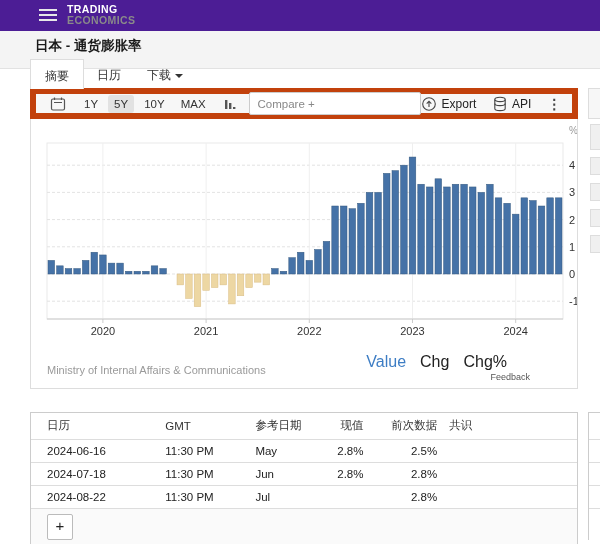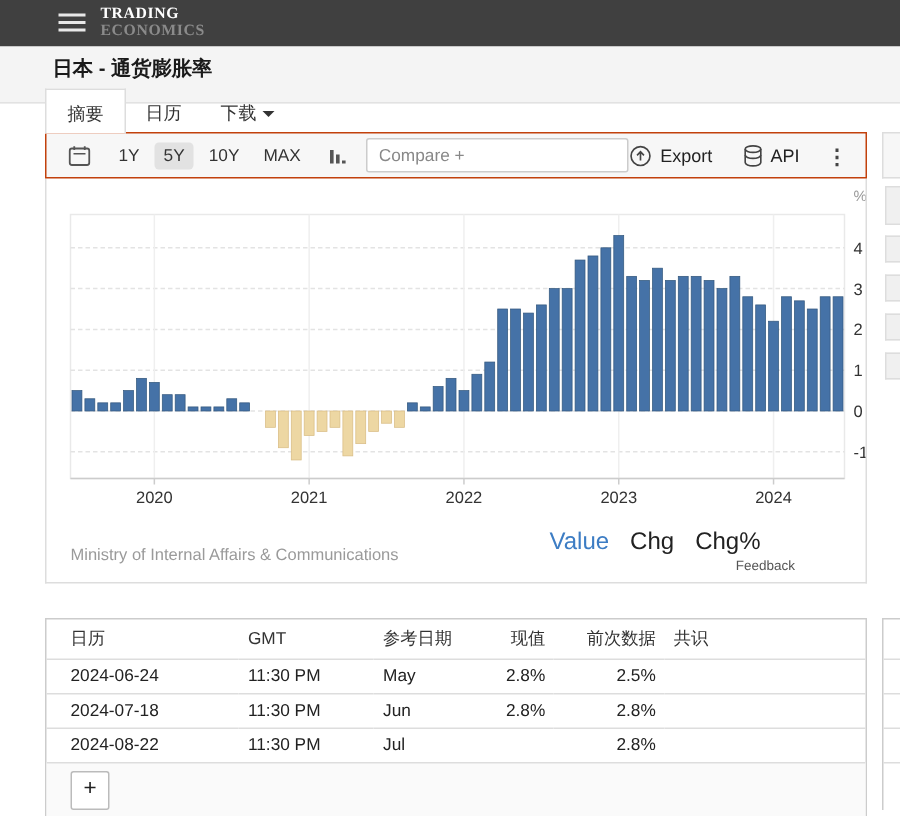--- a/index.html
+++ b/index.html
@@ -1,37 +1,37 @@
 <!DOCTYPE html>
 <html><head>
 <meta charset="utf-8">
 <style>
   * { box-sizing: border-box; margin: 0; padding: 0; }
   html,body { width:600px; height:544px; background:#fff; font-family:"Liberation Sans", sans-serif; position:relative; overflow:hidden; }
 
   
-  .topbar { position:absolute; top:0; left:0; width:600px; height:31px; background:#404040;font-family:Liberation Serif, serif; }
+  .topbar { position:absolute; top:0; left:0; width:600px; height:31px; background:#4c1d95; }
   .hamburger { position:absolute; left:39px; top:9px; width:18px; height:14px; cursor:pointer; }
   .hamburger span { display:block; width:18px; height:2px; background:#e8e8e8; margin-bottom:3px; }
   .brand { position:absolute; left:67px; top:4px; line-height:11px; }
   .brand .l1 { color:#ffffff; font-weight:bold; font-size:10.5px; letter-spacing:.4px; }
   .brand .l2 { color:#8a8a8a; font-weight:bold; font-size:10.5px; letter-spacing:.4px; }
 
   
   .titlebar { position:absolute; top:31px; left:0; width:600px; height:38px; background:#f4f4f4; border-bottom:1px solid #e2e2e2; }
   .titlebar h1 { position:absolute; left:35px; top:6px; font-size:13.5px; font-weight:bold; color:#1a1a1a; }
 
   
   .tabs { position:absolute; top:59px; left:30px; height:30px; display:flex; z-index:3; }
   .tab { font-size:12px; color:#333; padding:8px 13px 0 13px; height:30px; cursor:pointer; }
   .tab.active { background:#fff; border:1px solid #ddd; border-bottom:none; padding:8px 14px 0 14px; }
   .caret { display:inline-block; width:0; height:0; border-left:4px solid transparent; border-right:4px solid transparent; border-top:4px solid #333; margin-left:4px; vertical-align:middle; }
 
   
-  .toolbar { position:absolute; top:88px; left:30px; width:548px; height:31px; background:#f7f7f7; border:1px solid #c2410c; display:flex; align-items:center; z-index:2; }
+  .toolbar { position:absolute; top:88px; left:30px; width:548px; height:31px; background:#f7f7f7; border:6px solid #c2410c; display:flex; align-items:center; z-index:2; }
   .cal-icon { margin:0 10px 0 14px; display:flex; }
   .rangebtn { font-size:11.5px; color:#333; padding:3px 6px; margin:0 2px; border-radius:3px; cursor:pointer; }
   .rangebtn.sel { background:#e2e2e2; }
   .ctype-icon { margin:0 12px 0 10px; display:flex; cursor:pointer; }
   .compare { width:176px; height:23px; border:1px solid #ccc; border-radius:2px; background:#fff; font-size:11.5px; color:#555; padding:0 8px; font-family:"Liberation Sans",sans-serif; }
   .compare::placeholder { color:#888; }
   .tbtn { display:flex; align-items:center; gap:5px; font-size:12px; color:#222; cursor:pointer; }
   .dots { font-size:14px; color:#444; letter-spacing:0; cursor:pointer; padding:0 4px; font-weight:bold; }
 
   
@@ -242,21 +242,21 @@
         <th class="c0">日历</th>
         <th class="c1">GMT</th>
         <th class="c2">参考日期</th>
         <th class="c3">现值</th>
         <th class="c4">前次数据</th>
         <th class="c5">共识</th>
       </tr>
     </thead>
     <tbody>
       <tr>
-        <td class="c0">2024-06-24</td>
+        <td class="c0">2024-06-16</td>
         <td class="c1">11:30 PM</td>
         <td class="c2">May</td>
         <td class="c3">2.8%</td>
         <td class="c4">2.5%</td>
         <td class="c5"></td>
       </tr>
       <tr>
         <td class="c0">2024-07-18</td>
         <td class="c1">11:30 PM</td>
         <td class="c2">Jun</td>

